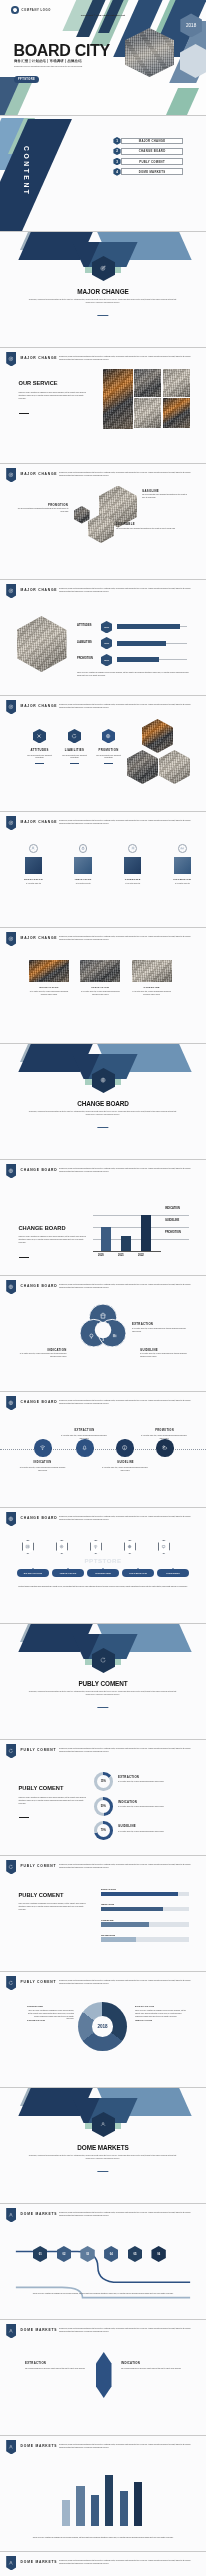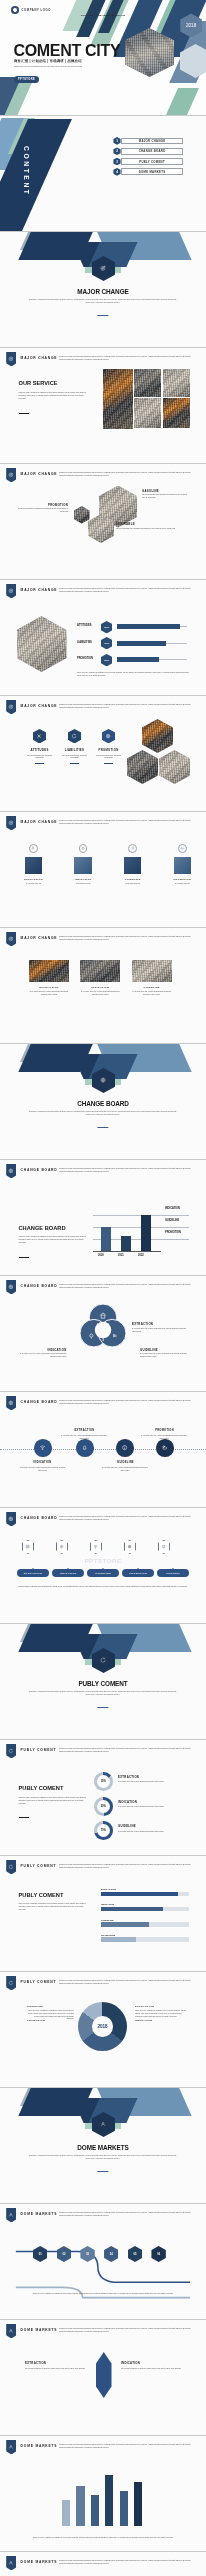--- a/index.html
+++ b/index.html
@@ -138,21 +138,21 @@
   <div class="band" style="left:170px;top:88px;width:20.6px;height:36px;background:#8fc0ad;transform:skewX(-24deg);"></div>
 
   <div class="logo">
     <span class="mark"></span>
     <span class="txt">COMPANY LOGO</span>
   </div>
   <div class="copy-top">Copyright © http://www.pptstore.net</div>
   <div class="year-hex hex">2018</div>
   <div class="cityhex hex"></div>
 
-  <h1>COMENT CITY</h1>
+  <h1>BOARD CITY</h1>
   <div class="sub">商务汇报 | 计划总结 | 市场调研 | 品牌总结</div>
   <div class="desc">Companies involved in manufacturing claimed more than half of China's top 100 valuable brands.</div>
   <div class="btn">PPTSTORE</div>
 </div>
 
 <div class="slide">
   <div class="band" style="left:-10.3px;top:2.1px;width:29px;height:52px;background:#7ba3c4;transform:skewX(-24deg);"></div>
   <div class="band" style="left:15.5px;top:2.1px;width:11.3px;height:36px;background:#9fc6b6;transform:skewX(-24deg);"></div>
   <div class="band" style="left:-5.2px;top:46px;width:31px;height:67px;background:#b6c2cd;transform:skewX(-24deg);"></div>
   <div class="band" style="left:20.6px;top:57px;width:11.3px;height:57px;background:#9fc6b6;transform:skewX(-24deg);"></div>

